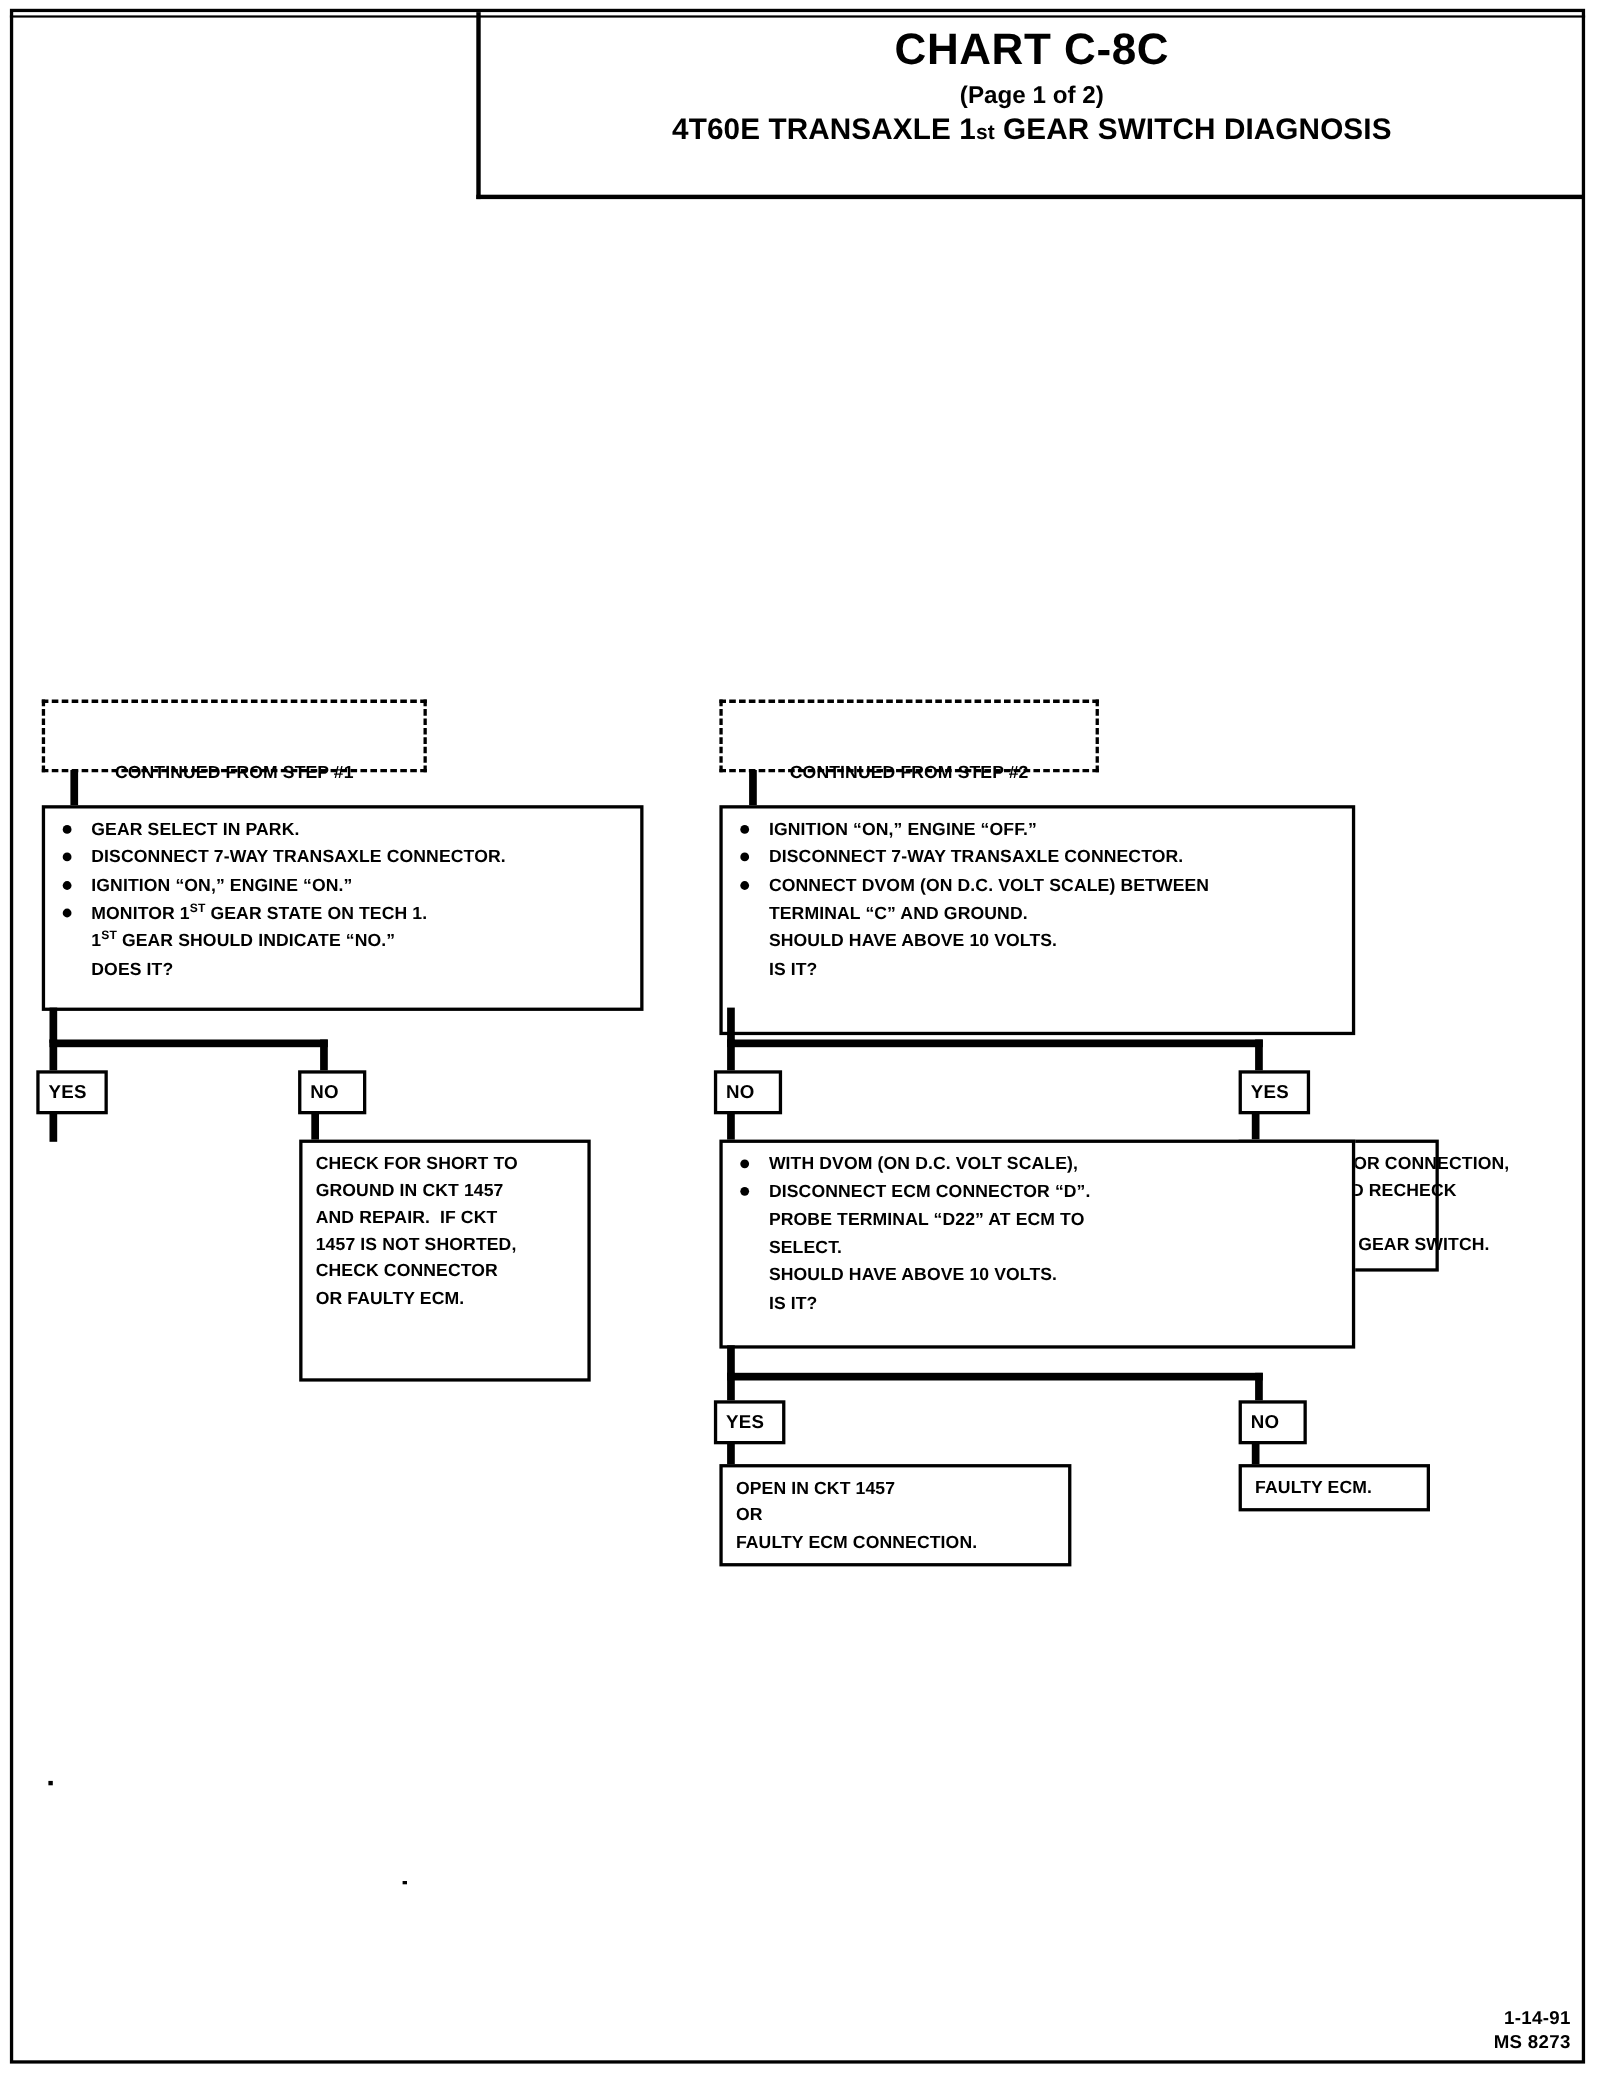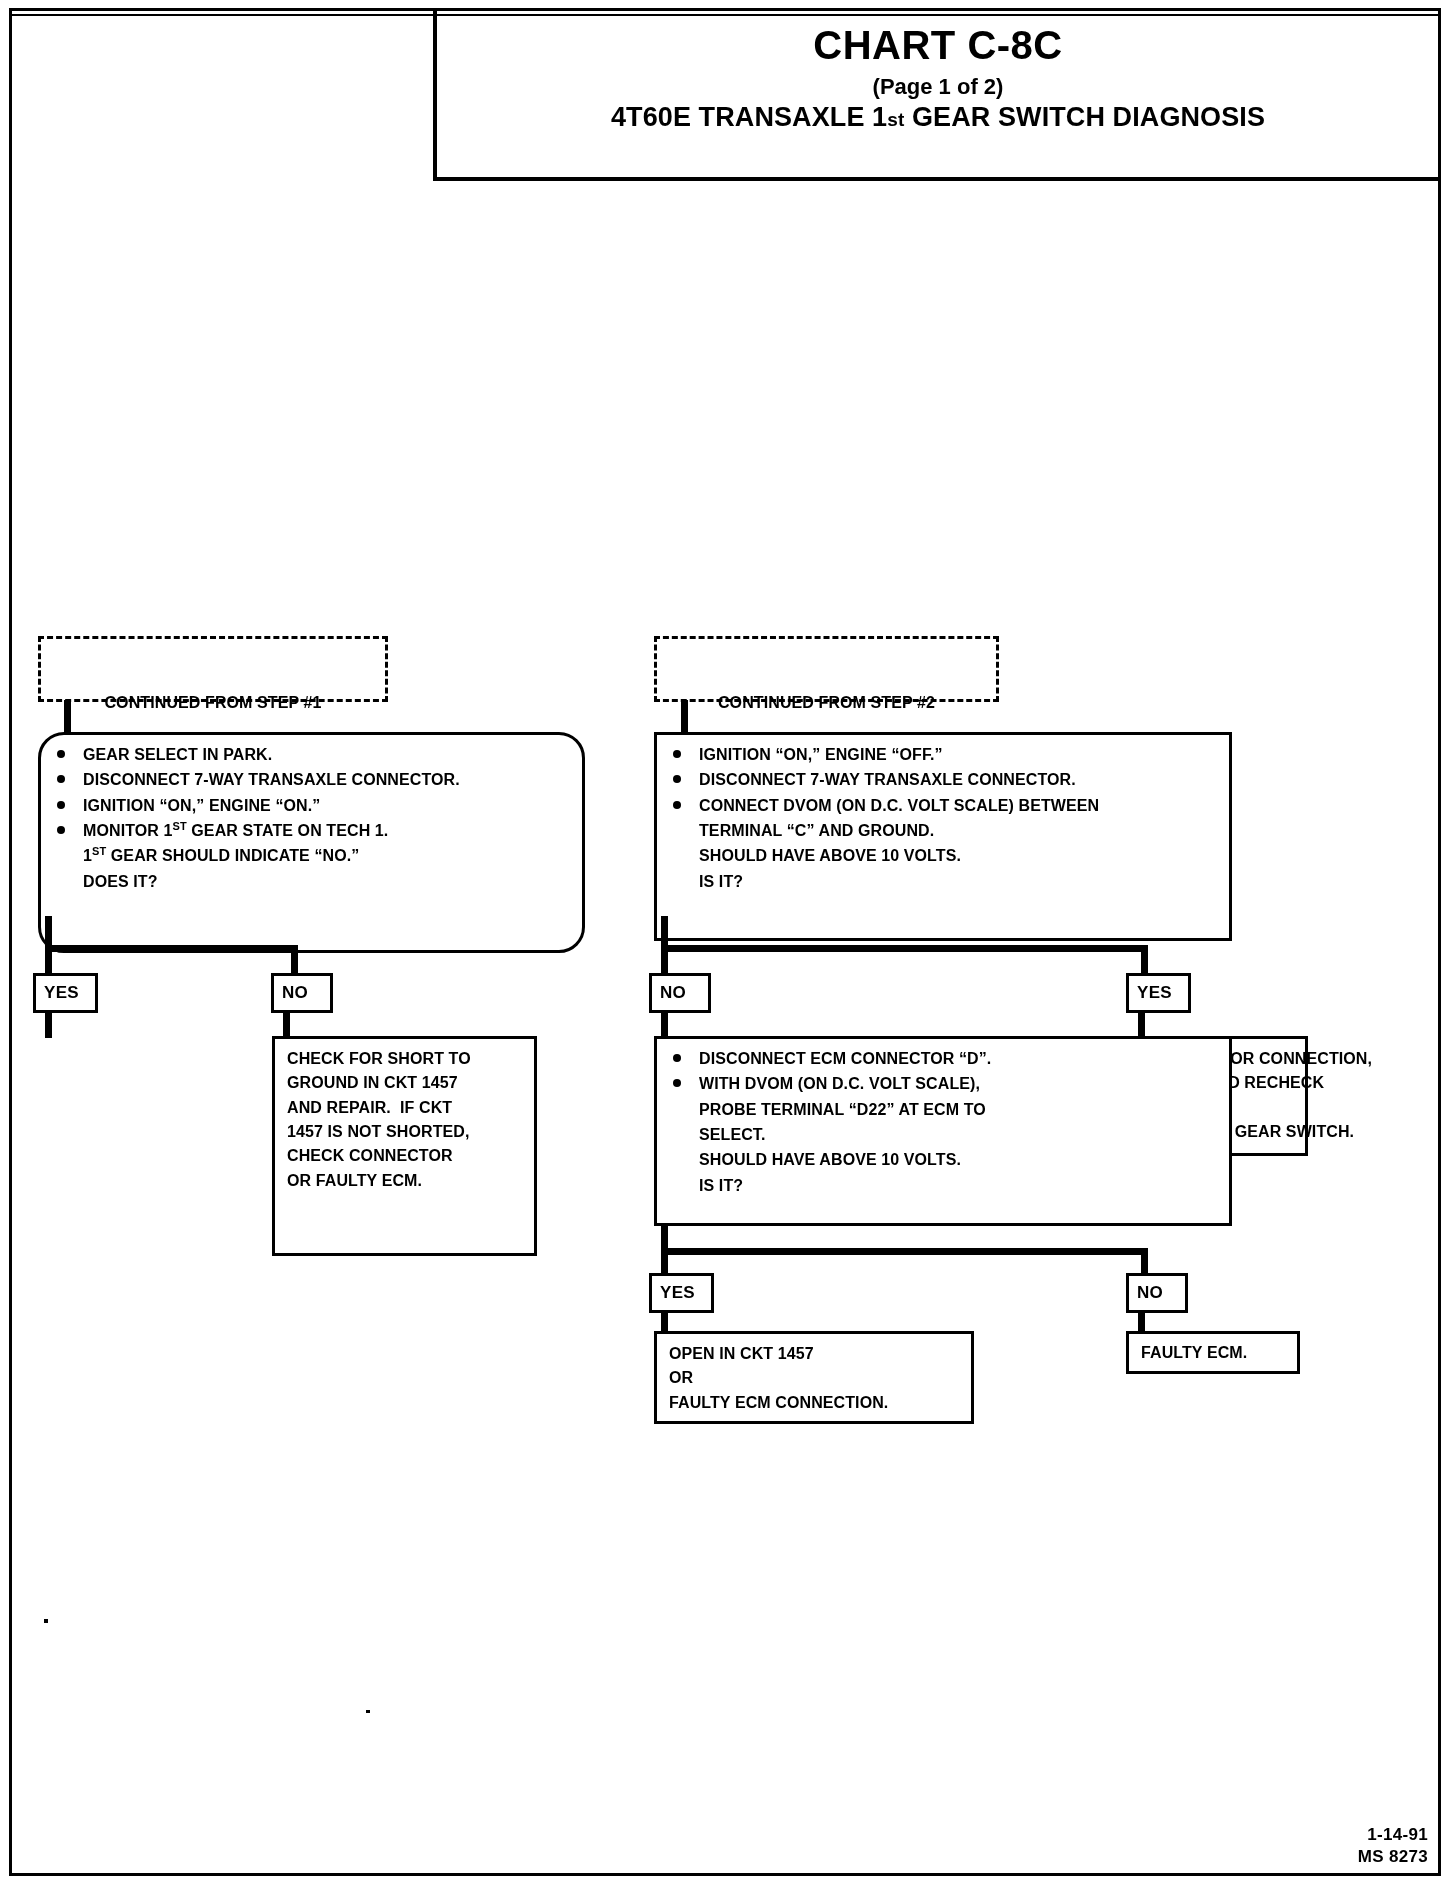--- a/index.html
+++ b/index.html
@@ -156,21 +156,21 @@
     <div id="chart-subtitle"><span>4T60E TRANSAXLE 1</span><span class="sm">st</span><span> GEAR SWITCH DIAGNOSIS</span></div>
   </div>
 
   <div class="dashed-box" style="left:38px; top:636px; width:350px; height:66px;">
     <span class="ln1">CONTINUED FROM STEP #1</span>
     <span class="ln2">OF CHART C-8B (PAGE 3 of 4).</span>
   </div>
 
   <div class="vline" style="left:64px; top:700px; height:34px;"></div>
 
-  <div class="solid-box" style="left:38px; top:732px; width:547px; height:221px;border-radius:26px;">
+  <div class="solid-box" style="left:38px; top:732px; width:547px; height:187px;">
     <ul class="bullets">
       <li><span class="dot"></span><span>GEAR SELECT IN PARK.</span></li>
       <li><span class="dot"></span><span>DISCONNECT 7-WAY TRANSAXLE CONNECTOR.</span></li>
       <li><span class="dot"></span><span>IGNITION “ON,” ENGINE “ON.”</span></li>
       <li><span class="dot"></span><span>MONITOR 1<span class="sup">ST</span> GEAR STATE ON TECH 1.</span></li>
       <li class="cont"><span>1<span class="sup">ST</span> GEAR SHOULD INDICATE “NO.”</span></li>
       <li class="cont"><span>DOES IT?</span></li>
     </ul>
   </div>
 
@@ -234,22 +234,22 @@
 
   <div class="solid-box" style="left:1126px; top:1036px; width:182px; height:120px;">
     <div class="plain-text"><span>FAULTY POOR CONNECTION,</span>
 <span>REPAIR AND RECHECK</span>
 <span>OR</span>
 <span>FAULTY 1<span class="sup">ST</span> GEAR SWITCH.</span></div>
   </div>
 
   <div class="solid-box" style="left:654px; top:1036px; width:578px; height:190px;">
     <ul class="bullets">
+      <li><span class="dot"></span><span>WITH DVOM (ON D.C. VOLT SCALE),</span></li>
       <li><span class="dot"></span><span>DISCONNECT ECM CONNECTOR “D”.</span></li>
-      <li><span class="dot"></span><span>WITH DVOM (ON D.C. VOLT SCALE),</span></li>
       <li class="cont"><span>PROBE TERMINAL “D22” AT ECM TO</span></li>
       <li class="cont"><span>SELECT.</span></li>
       <li class="cont"><span>SHOULD HAVE ABOVE 10 VOLTS.</span></li>
       <li class="cont"><span>IS IT?</span></li>
     </ul>
   </div>
 
   <div class="vline" style="left:661px; top:1223px; height:28px;"></div>
   <div class="hline" style="left:661px; top:1248px; width:487px;"></div>
   <div class="vline" style="left:661px; top:1248px; height:28px;"></div>

